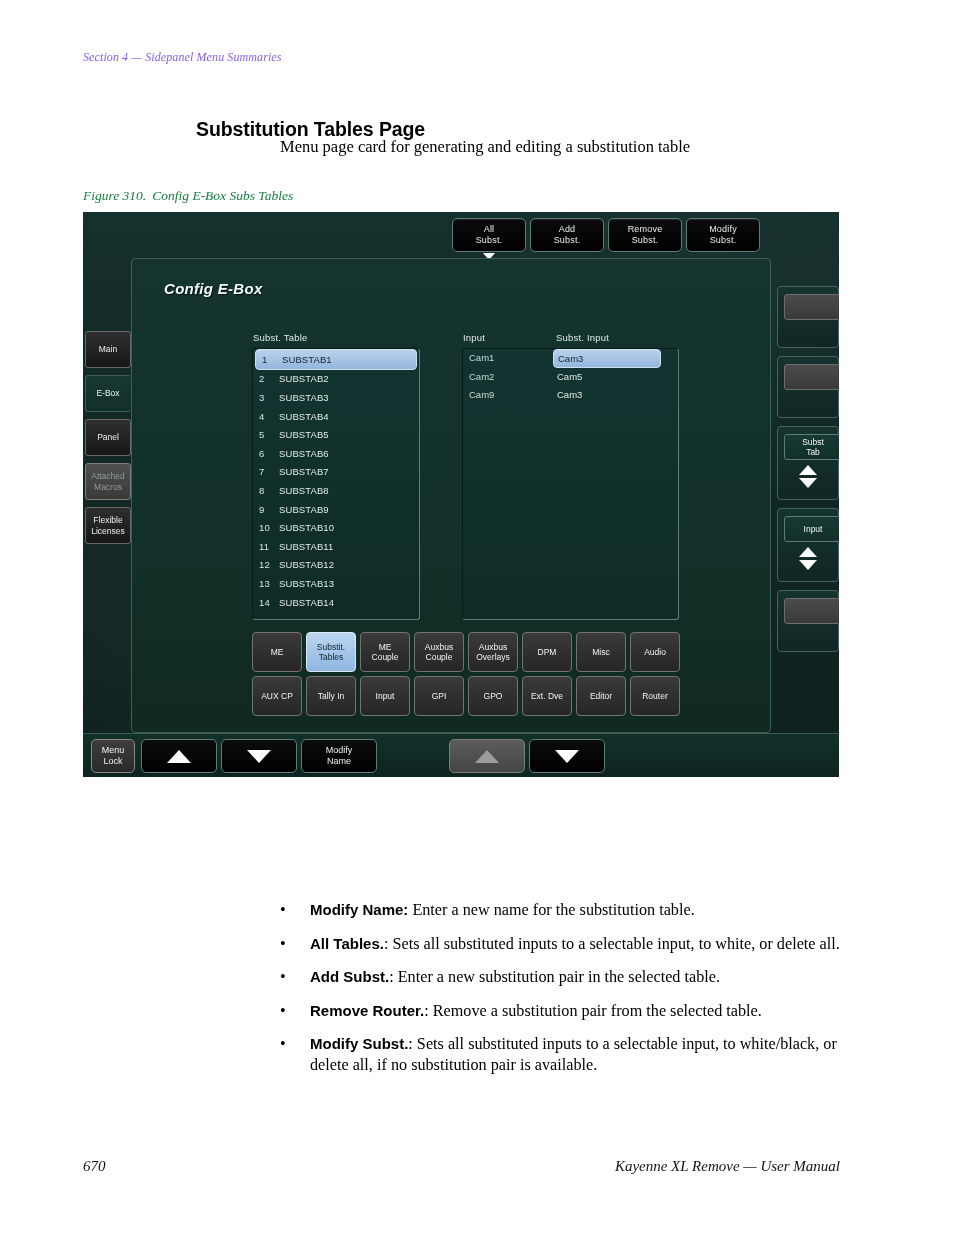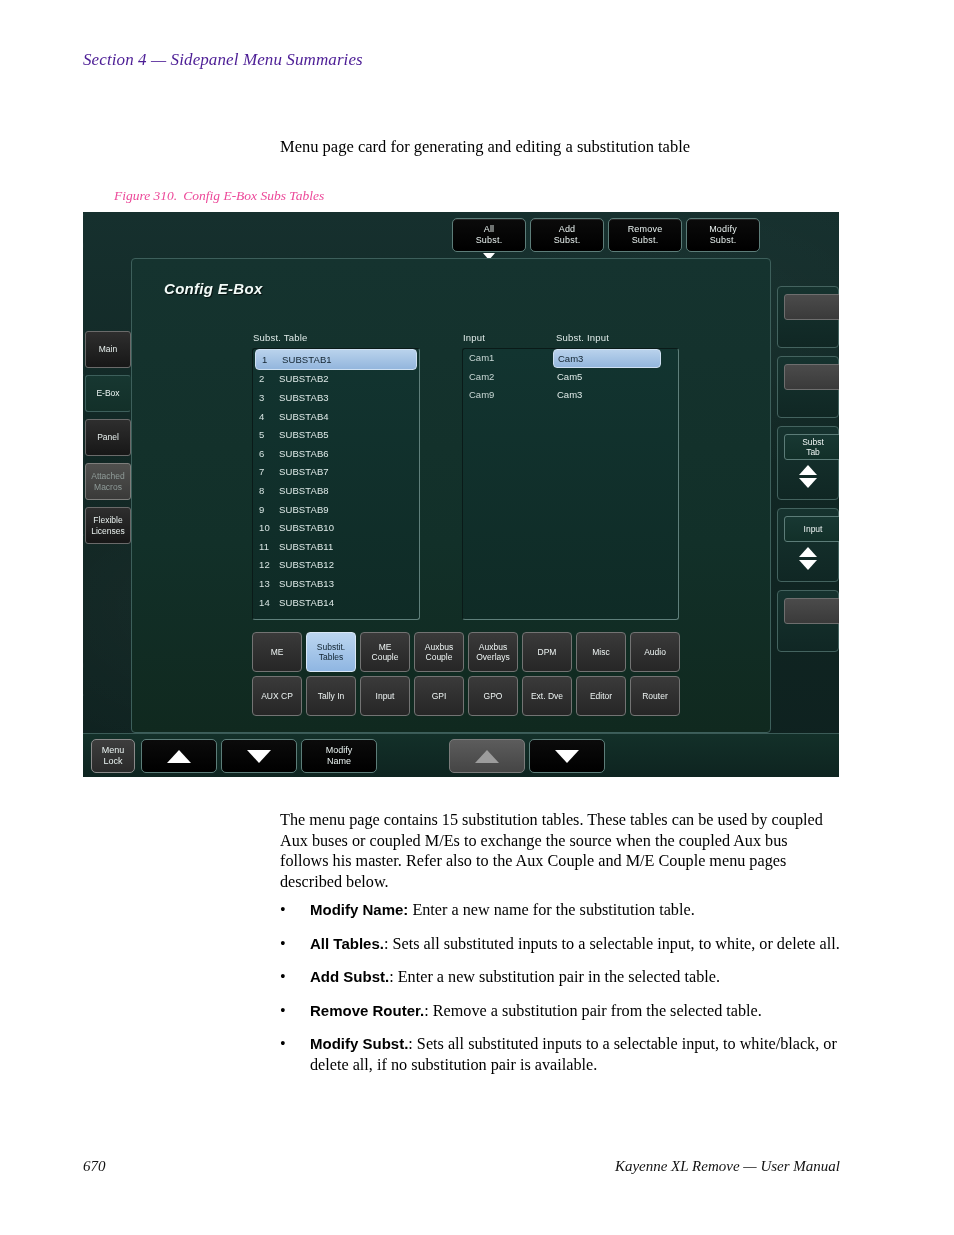--- a/index.html
+++ b/index.html
@@ -21,23 +21,23 @@
     position: absolute;
     inset: 0;
   }
 
   .running-head {
     position: absolute;
     left: 83px;
     top: 50px;
     font-family: "Liberation Serif", serif;
     font-style: italic;
-    font-size: 17px;
+    font-size: 12px;
     letter-spacing: 0.1px;
-    color: #4c1d95;
+    color: #8b5cf6;
   }
 
   .page-title {
     position: absolute;
     left: 196px;
     top: 105px;
     font-family: "Liberation Sans", sans-serif;
     font-weight: bold;
     font-size: 19.5px;
     letter-spacing: -0.1px;
@@ -53,22 +53,21 @@
     color: #000;
   }
 
   .figure-caption {
     position: absolute;
     left: 83px;
     top: 188px;
     font-family: "Liberation Serif", serif;
     font-style: italic;
     font-size: 13.5px;
-    color: #ec4899;
-    margin-left: 31px;
+    color: #15803d;
   }
   .figure-caption .fig-num { margin-right: 6px; }
 
   
   .shot {
     position: absolute;
     left: 83px;
     top: 212px;
     width: 756px;
     height: 565px;
@@ -454,20 +453,21 @@
     color: #111;
   }
 </style>
 </head>
 <body>
 
 <div class="page">
 
   <div class="running-head">Section 4 — Sidepanel Menu Summaries</div>
 
+  <h1 class="page-title">Substitution Tables Page</h1>
 
   <div class="subtitle">Menu page card for generating and editing a substitution table</div>
 
   <div class="figure-caption">
     <span class="fig-num">Figure 310.</span><span>Config E-Box Subs Tables</span>
   </div>
 
   <div class="shot">
 
     <div class="top-strip">
@@ -700,21 +700,20 @@
       <div class="bbtn up2">
         <span class="cv up dis"></span>
       </div>
       <div class="bbtn dn2">
         <span class="cv down"></span>
       </div>
     </div>
 
   </div>
 
-  <div class="body-para">The menu page contains 15 substitution tables. These tables can be used by coupled Aux buses or coupled M/Es to exchange the source when the coupled Aux bus follows his master. Refer also to the Aux Couple and M/E Couple menu pages described below.</div>
 
   <div class="bullets" id="bullet-list">
       <div class="bul"><span class="dot">•</span><b>Modify Name:</b><span> Enter a new name for the substitution table.</span></div>
       <div class="bul"><span class="dot">•</span><b>All Tables.</b><span>: Sets all substituted inputs to a selectable input, to white, or delete all.</span></div>
       <div class="bul"><span class="dot">•</span><b>Add Subst.</b><span>: Enter a new substitution pair in the selected table.</span></div>
       <div class="bul"><span class="dot">•</span><b>Remove Router.</b><span>: Remove a substitution pair from the selected table.</span></div>
       <div class="bul"><span class="dot">•</span><b>Modify Subst.</b><span>: Sets all substituted inputs to a selectable input, to white/black, or delete all, if no substitution pair is available.</span></div>
     </div>
 
   <div class="foot-num">670</div>

